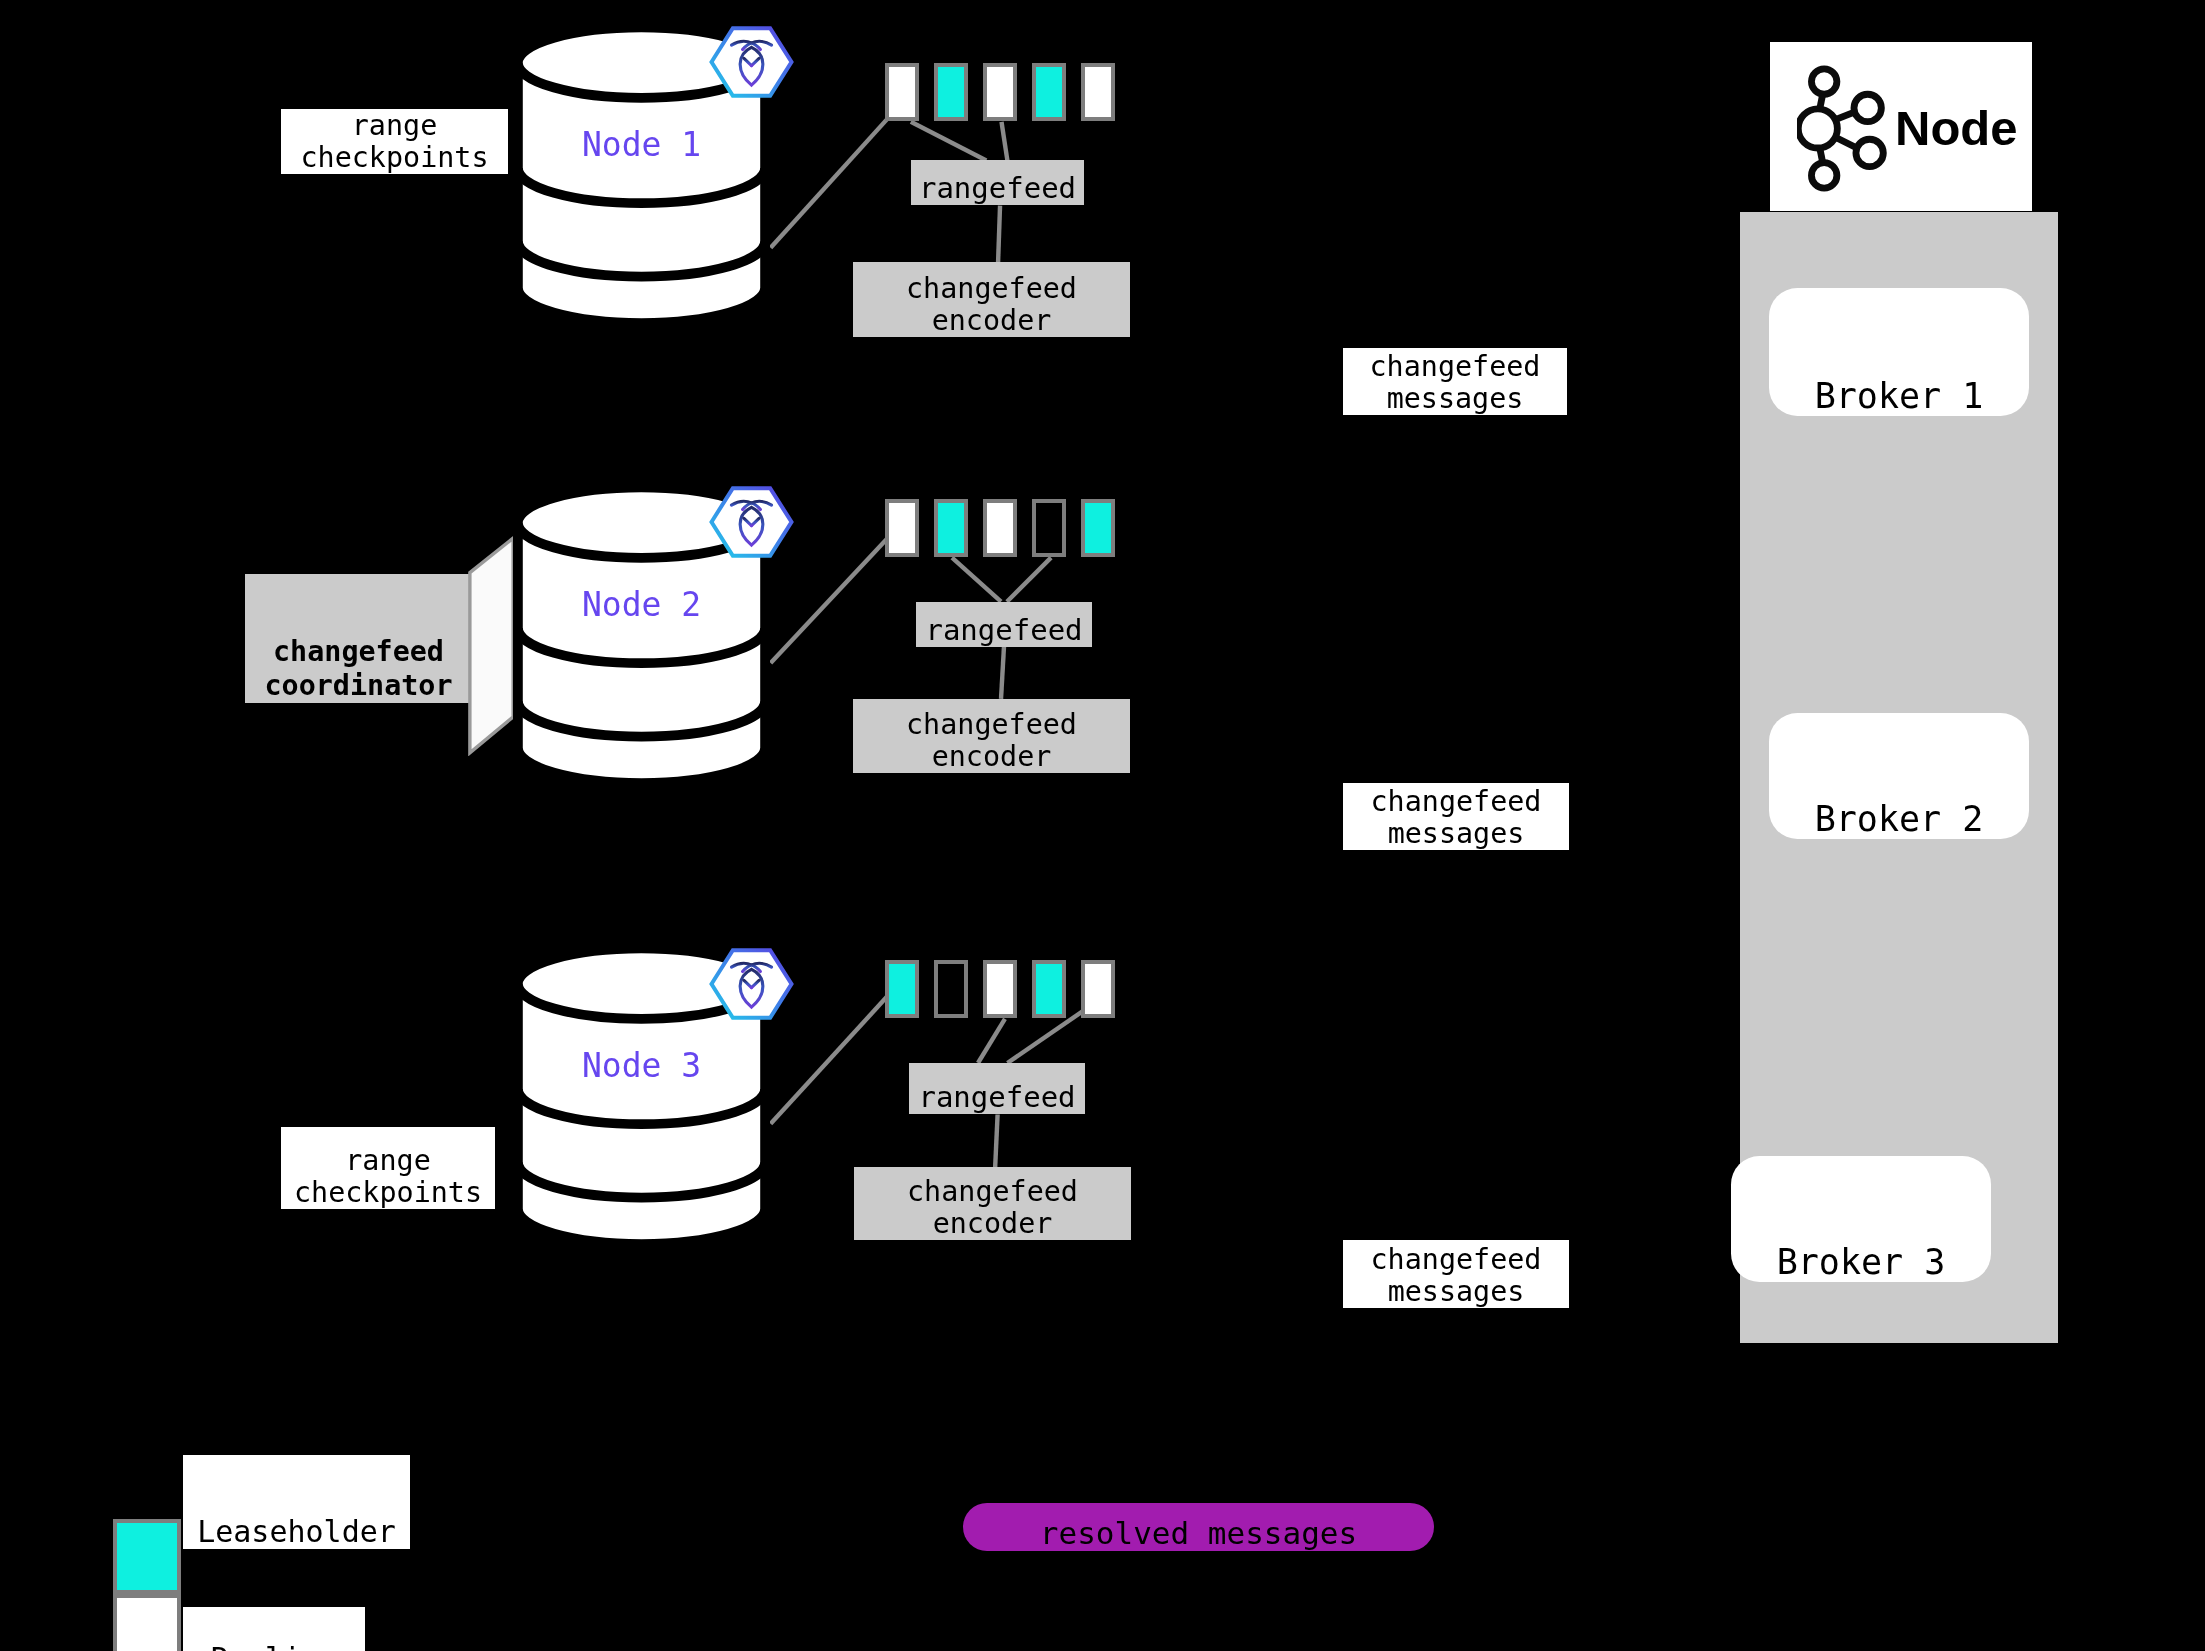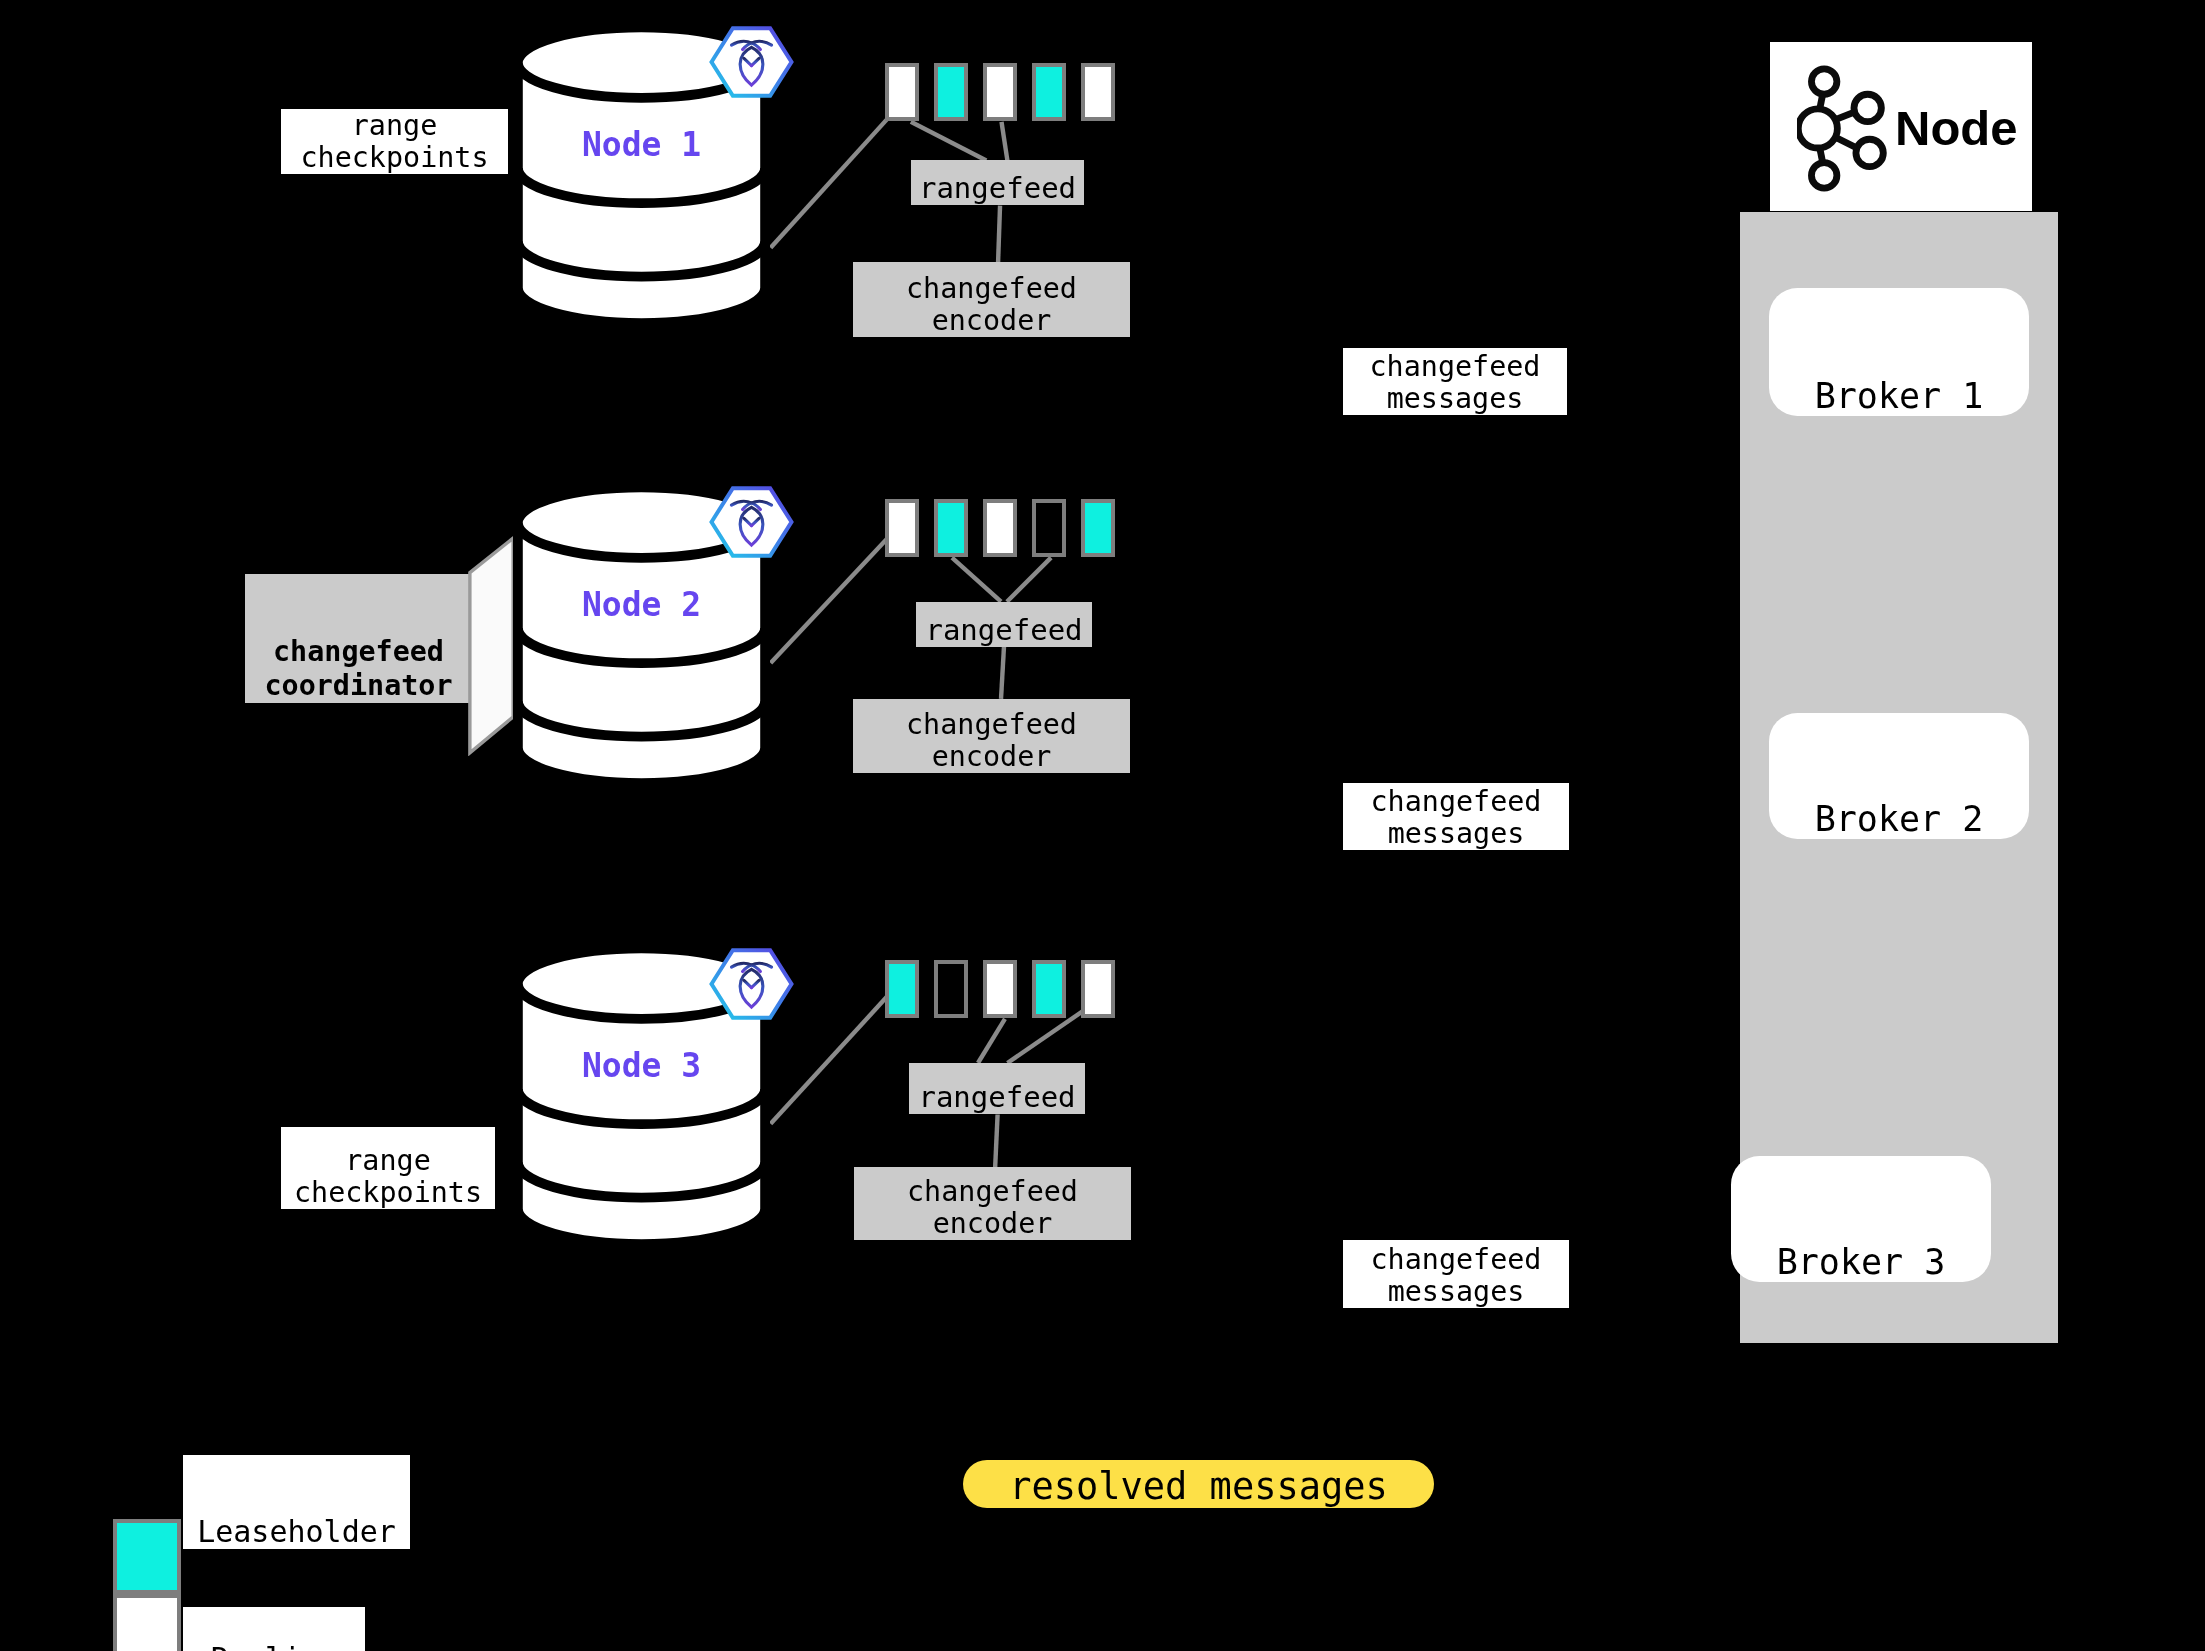--- a/index.html
+++ b/index.html
@@ -4,29 +4,29 @@
 <style>
   html,body{margin:0;padding:0;background:#000;}
   body{width:2205px;height:1652px;position:relative;overflow:hidden;
        font-family:"DejaVu Sans Mono",monospace;color:#000;}
   .abs{position:absolute;}
   .gbox{background:#cbcbcb;}
   .wbox{background:#ffffff;}
   .center{display:flex;flex-direction:column;align-items:center;justify-content:flex-end;text-align:center;}
   .lbl2{font-size:28.4px;line-height:32px;}
   .cylwrap svg{display:block;}
-  .nodelabel{font-weight:bold;font-size:33px;color:#6646EF;text-align:center;}
+  .nodelabel{font-weight:normal;font-size:33px;color:#6646EF;text-align:center;}
   .ranges{display:flex;gap:15px;}
   .range{width:34px;height:58px;border:4.9px solid #7e7e7e;box-sizing:border-box;}
   .range.leaseholder{background:#0EF0E0;}
   .range.replica{background:#ffffff;}
   .range.empty{background:transparent;}
   .rangefeed{font-size:29px;}
   .broker{background:#fff;border-radius:28.4px;font-size:35px;}
-  .pill{background:#fde047;border-radius:29px;font-size:37px;}
+  .pill{background:#a21caf;border-radius:29px;font-size:31px;margin-top:43px;}
   .legend-swatch{width:68px;height:75px;border:4.9px solid #7e7e7e;box-sizing:border-box;}
   .legend-text{background:#fff;font-size:30px;}
   .kafka-brand{font-family:"Liberation Sans",sans-serif;font-weight:bold;font-size:49px;}
   .coord{font-weight:bold;font-size:28.4px;line-height:34px;}
   .clip{overflow:hidden;}
 </style>
 </head>
 <body>
 
 <svg width="0" height="0" style="position:absolute">

